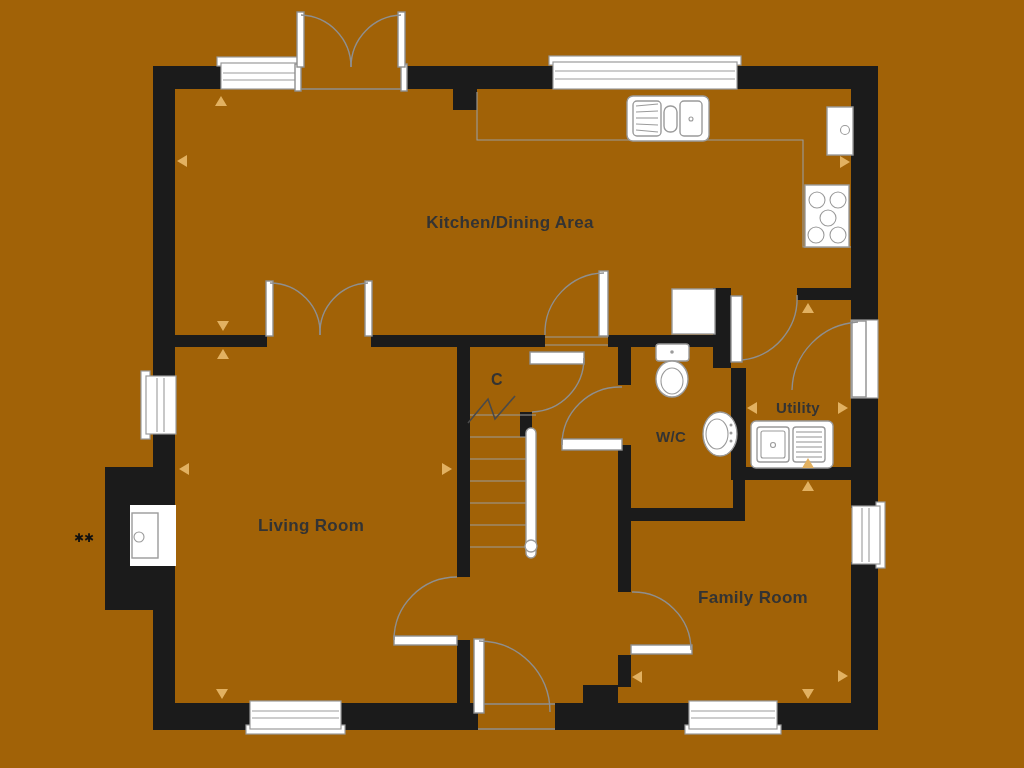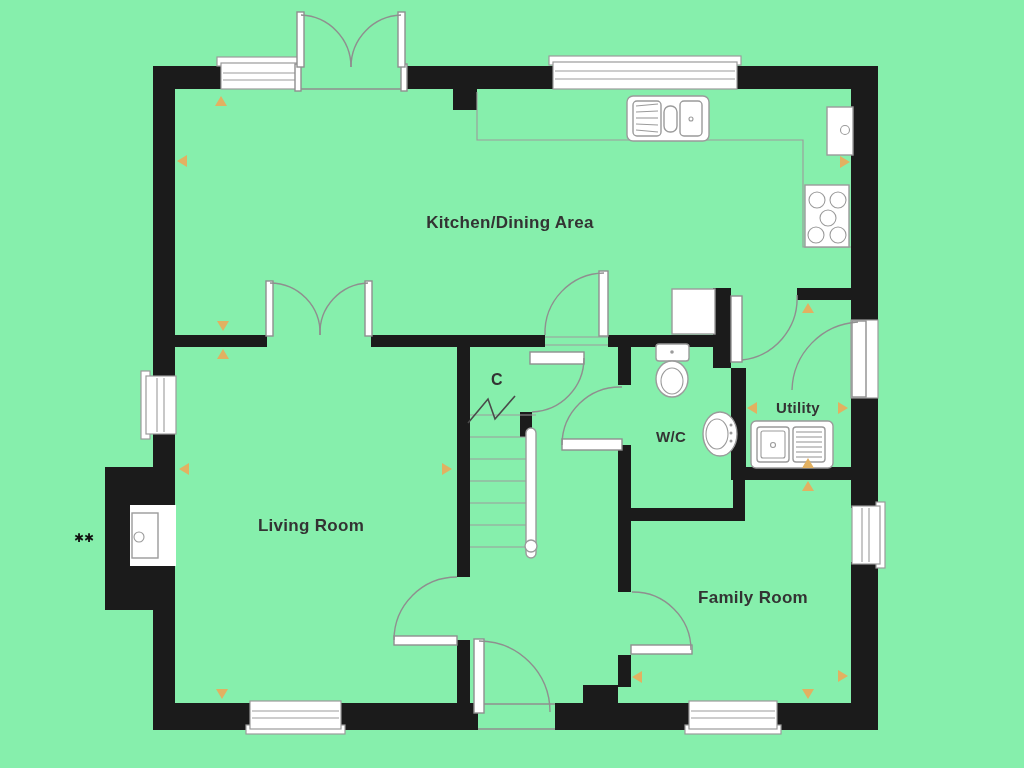--- a/index.html
+++ b/index.html
@@ -1,16 +1,16 @@
 <!DOCTYPE html>
 <html><head>
 <meta charset="utf-8">
 <style>
   html,body{margin:0;padding:0;background:#ffffff;}
-  .canvas{position:relative;width:1024px;height:768px;background:#86efac;overflow:hidden;}
+  .canvas{position:relative;width:1024px;height:768px;background:#a16207;overflow:hidden;}
   svg{display:block;}
   .room-label{font-family:"Liberation Sans",sans-serif;font-weight:bold;fill:#333333;letter-spacing:.3px;}
   .note-label{font-family:"DejaVu Sans",sans-serif;font-weight:bold;fill:#111111;}
   .wall{fill:#1b1b1b;stroke:none;}
   .thin{stroke:#8f8f8f;stroke-width:1.4;fill:none;}
   .leaf{fill:#ffffff;stroke:#8f8f8f;stroke-width:1.4;}
   .fix{fill:#ffffff;stroke:#9b9b9b;stroke-width:1.4;}
   .fixline{stroke:#9b9b9b;stroke-width:1.1;fill:none;}
   .win{fill:#ffffff;stroke:#9b9b9b;stroke-width:1.2;}
 </style>

